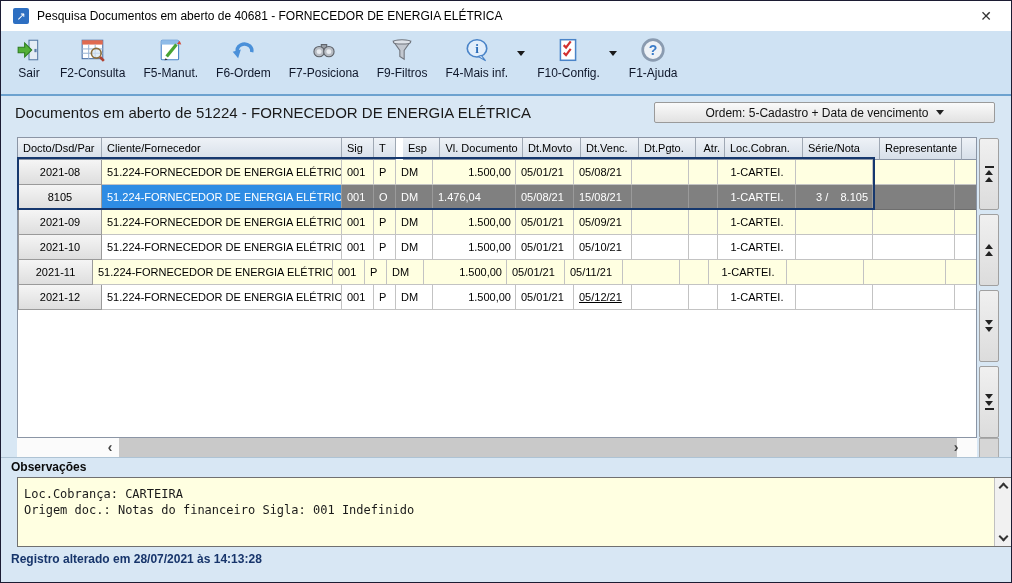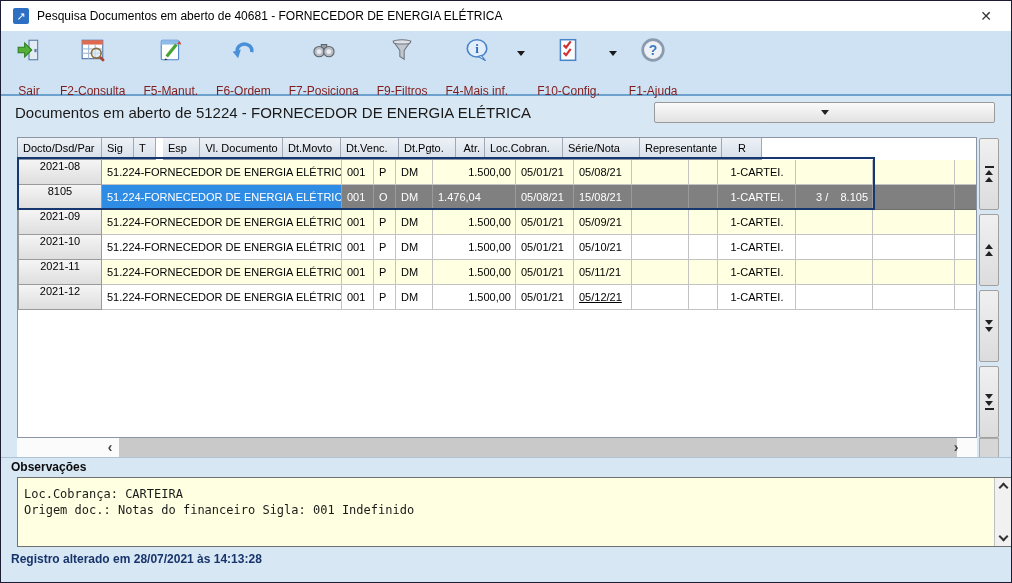--- a/index.html
+++ b/index.html
@@ -21,21 +21,21 @@
     font-size:14px; color:#333; text-align:center; line-height:18px; cursor:default;
   }
   
   .toolbar {
     position:absolute; left:0; top:30px; width:100%; height:65px;
     background:#cfe2f3; border-bottom:2px solid #6da2cf;
     display:flex; align-items:flex-start; padding:6px 4px 0 6px;
   }
   .tbtn { display:flex; flex-direction:column; align-items:center; padding:0 9px; cursor:default; }
   .tbtn .ticon { width:26px; height:26px; display:flex; align-items:center; justify-content:center; }
-  .tbtn .tlabel { font-size:12px; color:#7f1d1d; margin-top:21px; white-space:nowrap; }
+  .tbtn .tlabel { font-size:12px; color:#0f172a; margin-top:3px; white-space:nowrap; }
   .dd-arrow {
     width:0; height:0; margin:14px 3px 0 0;
     border-left:4px solid transparent; border-right:4px solid transparent; border-top:5px solid #1a1a1a;
   }
   
   .section-title { position:absolute; left:14px; top:103px; font-size:15px; color:#1a1a1a; white-space:nowrap; }
   .order-btn {
     position:absolute; left:653px; top:101px; width:341px; height:21px;
     background:linear-gradient(#fafafa,#e2e2e2); border:1px solid #9a9a9a; border-radius:2px;
     font-size:12px; color:#111; display:flex; align-items:center; justify-content:center; gap:7px;
@@ -49,21 +49,21 @@
   .grid-header { display:flex; height:22px; }
   .hcell {
     flex:none; background:linear-gradient(#eef2f7,#d7dfe9);
     border-right:1px solid #9fa8b4; border-bottom:1px solid #8b95a5;
     font-size:11px; color:#000; padding:4px 4px 0 5px; white-space:nowrap; overflow:hidden;
   }
   .grid-row { display:flex; height:25px; }
   .rowhdr {
     flex:none; background:linear-gradient(#f5f5f5,#dedede);
     border:1px solid #9a9a9a; border-top:none;
-    font-size:11px; color:#000; text-align:center; white-space:nowrap; overflow:hidden;
+    font-size:11px; color:#000; text-align:center; padding-top:6px; white-space:nowrap; overflow:hidden;
   }
   .cell {
     flex:none; background:#ffffff; border-right:1px solid #c3c3c3; border-bottom:1px solid #c3c3c3;
     font-size:11px; color:#000; padding:6px 4px 0 5px; white-space:nowrap; overflow:hidden;
   }
   .cell.yellow { background:#ffffe1; }
   .cell.sel { background:#808080; color:#ffffff; border-right-color:#9a9a9a; border-bottom-color:#6e6e6e; }
   .cell.sel.focus { background:#2e8ce4; }
   .sel-rect {
     position:absolute; left:16px; top:156px; width:858px; height:53px;
@@ -209,26 +209,28 @@
             <circle cx="12" cy="12" r="9.5" fill="#eef2f7" stroke="#8a9bb0" stroke-width="2.5"></circle>
             <text x="12" y="16.5" font-size="13" font-weight="bold" fill="#3a7bc8" text-anchor="middle">?</text>
           </svg>
       </span>
       <span class="tlabel">F1-Ajuda</span>
     </div>
   </div>
 
   <div class="section-title">Documentos em aberto de 51224 - FORNECEDOR DE ENERGIA ELÉTRICA</div>
   <div class="order-btn">
+    <span>Ordem: 5-Cadastro + Data de vencimento</span>
     <span class="tri"></span>
   </div>
 
   <div class="grid" id="grid">
       <div class="grid-header">
         <div class="hcell" style="width: 84px; text-align: left;">Docto/Dsd/Par</div>
+        <div class="hcell" style="width: 240px; text-align: left;">Cliente/Fornecedor</div>
         <div class="hcell" style="width: 32px; text-align: left;">Sig</div>
         <div class="hcell" style="width: 22px; text-align: left;">T</div>
         <div class="hcell" style="width: 37px; text-align: left; margin-left: 7px;">Esp</div>
         <div class="hcell" style="width: 83px; text-align: center;">Vl. Documento</div>
         <div class="hcell" style="width: 58px; text-align: left;">Dt.Movto</div>
         <div class="hcell" style="width: 58px; text-align: left;">Dt.Venc.</div>
         <div class="hcell" style="width: 57px; text-align: left;">Dt.Pgto.</div>
         <div class="hcell" style="width: 29px; text-align: right;">Atr.</div>
         <div class="hcell" style="width: 78px; text-align: left;">Loc.Cobran.</div>
         <div class="hcell" style="width: 77px; text-align: left;">Série/Nota</div>
@@ -293,21 +295,21 @@
         <div class="cell" style="width: 58px; text-align: left;">05/01/21</div>
         <div class="cell" style="width: 58px; text-align: left;">05/10/21</div>
         <div class="cell" style="width: 57px; text-align: left;"></div>
         <div class="cell" style="width: 29px; text-align: left;"></div>
         <div class="cell" style="width: 78px; text-align: center;">1-CARTEI.</div>
         <div class="cell" style="width: 77px; text-align: left; white-space: pre;"></div>
         <div class="cell" style="width: 82px; text-align: left;"></div>
         <div class="cell" style="width: 40px; text-align: left;"></div>
       </div>
       <div class="grid-row">
-        <div class="rowhdr" style="width: 84px; text-align: center;">2021-11</div>
+        <div class="rowhdr" style="width: 75px; text-align: center;">2021-11</div>
         <div class="cell yellow" style="width: 240px; text-align: left;">51.224-FORNECEDOR DE ENERGIA ELÉTRICA</div>
         <div class="cell yellow" style="width: 32px; text-align: left;">001</div>
         <div class="cell yellow" style="width: 22px; text-align: left;">P</div>
         <div class="cell yellow" style="width: 37px; text-align: left;">DM</div>
         <div class="cell yellow" style="width: 83px; text-align: right;">1.500,00</div>
         <div class="cell yellow" style="width: 58px; text-align: left;">05/01/21</div>
         <div class="cell yellow" style="width: 58px; text-align: left;">05/11/21</div>
         <div class="cell yellow" style="width: 57px; text-align: left;"></div>
         <div class="cell yellow" style="width: 29px; text-align: left;"></div>
         <div class="cell yellow" style="width: 78px; text-align: center;">1-CARTEI.</div>

